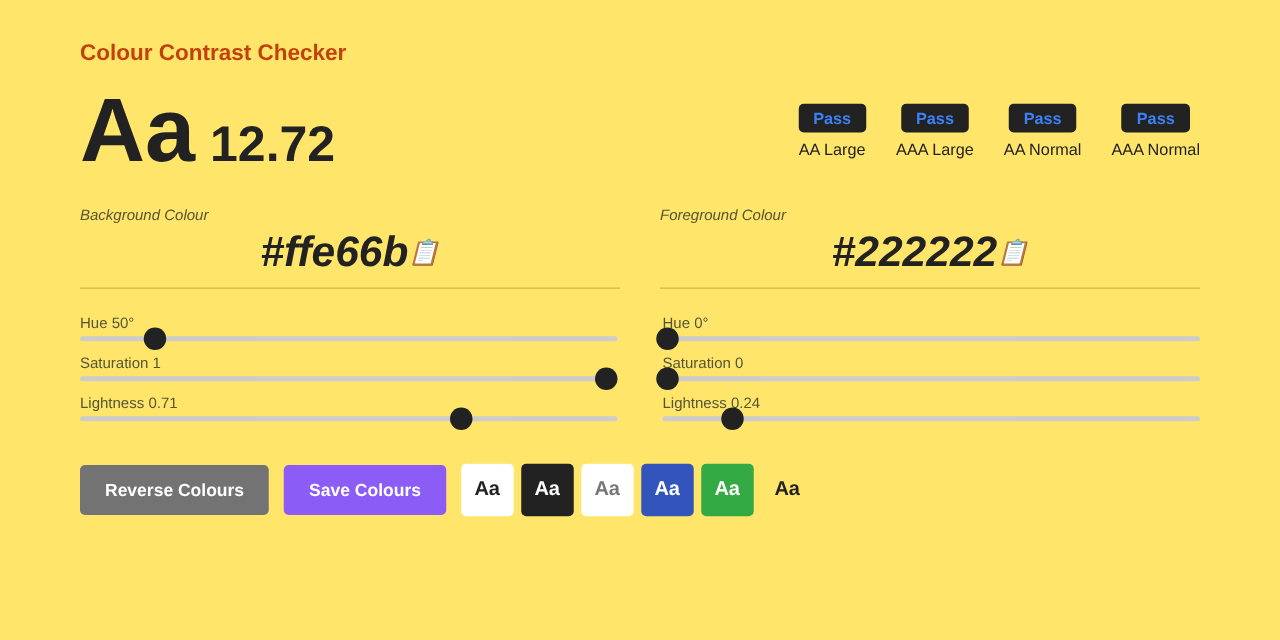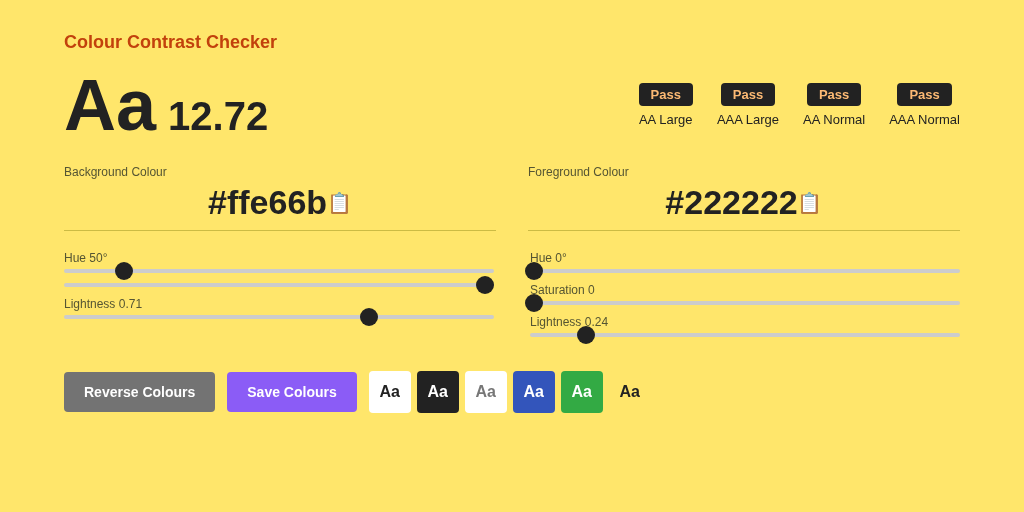--- a/index.html
+++ b/index.html
@@ -48,35 +48,36 @@
       align-items: flex-end;
     }
     .badge-item {
       display: flex;
       flex-direction: column;
       align-items: center;
       gap: 6px;
     }
     .badge {
       background: #222222;
-      color: #fdba74;
+      color: #3b82f6;
       font-size: 13px;
       font-weight: 700;
       padding: 4px 12px;
       border-radius: 4px;
     }
     .badge-label {
       font-size: 13px;
       color: #222222;
       white-space: nowrap;
     }
     .colour-inputs {
       display: flex;
       gap: 32px;
       margin-bottom: 20px;
+      font-style: italic;
     }
     .colour-section {
       flex: 1;
       border-bottom: 1px solid #ccbb44;
       padding-bottom: 8px;
     }
     .colour-label {
       font-size: 12px;
       color: #555533;
       margin-bottom: 4px;
@@ -227,20 +228,21 @@
   <div class="sliders-section">
 
     <div class="sliders-group">
       <div class="slider-row">
         <span class="slider-label">Hue 50°</span>
         <div class="slider-track">
           <div class="slider-thumb" style="left: 13.9%"></div>
         </div>
       </div>
       <div class="slider-row">
+        <span class="slider-label">Saturation 1</span>
         <div class="slider-track">
           <div class="slider-thumb" style="left: 98%"></div>
         </div>
       </div>
       <div class="slider-row">
         <span class="slider-label">Lightness 0.71</span>
         <div class="slider-track">
           <div class="slider-thumb" style="left: 71%"></div>
         </div>
       </div>

